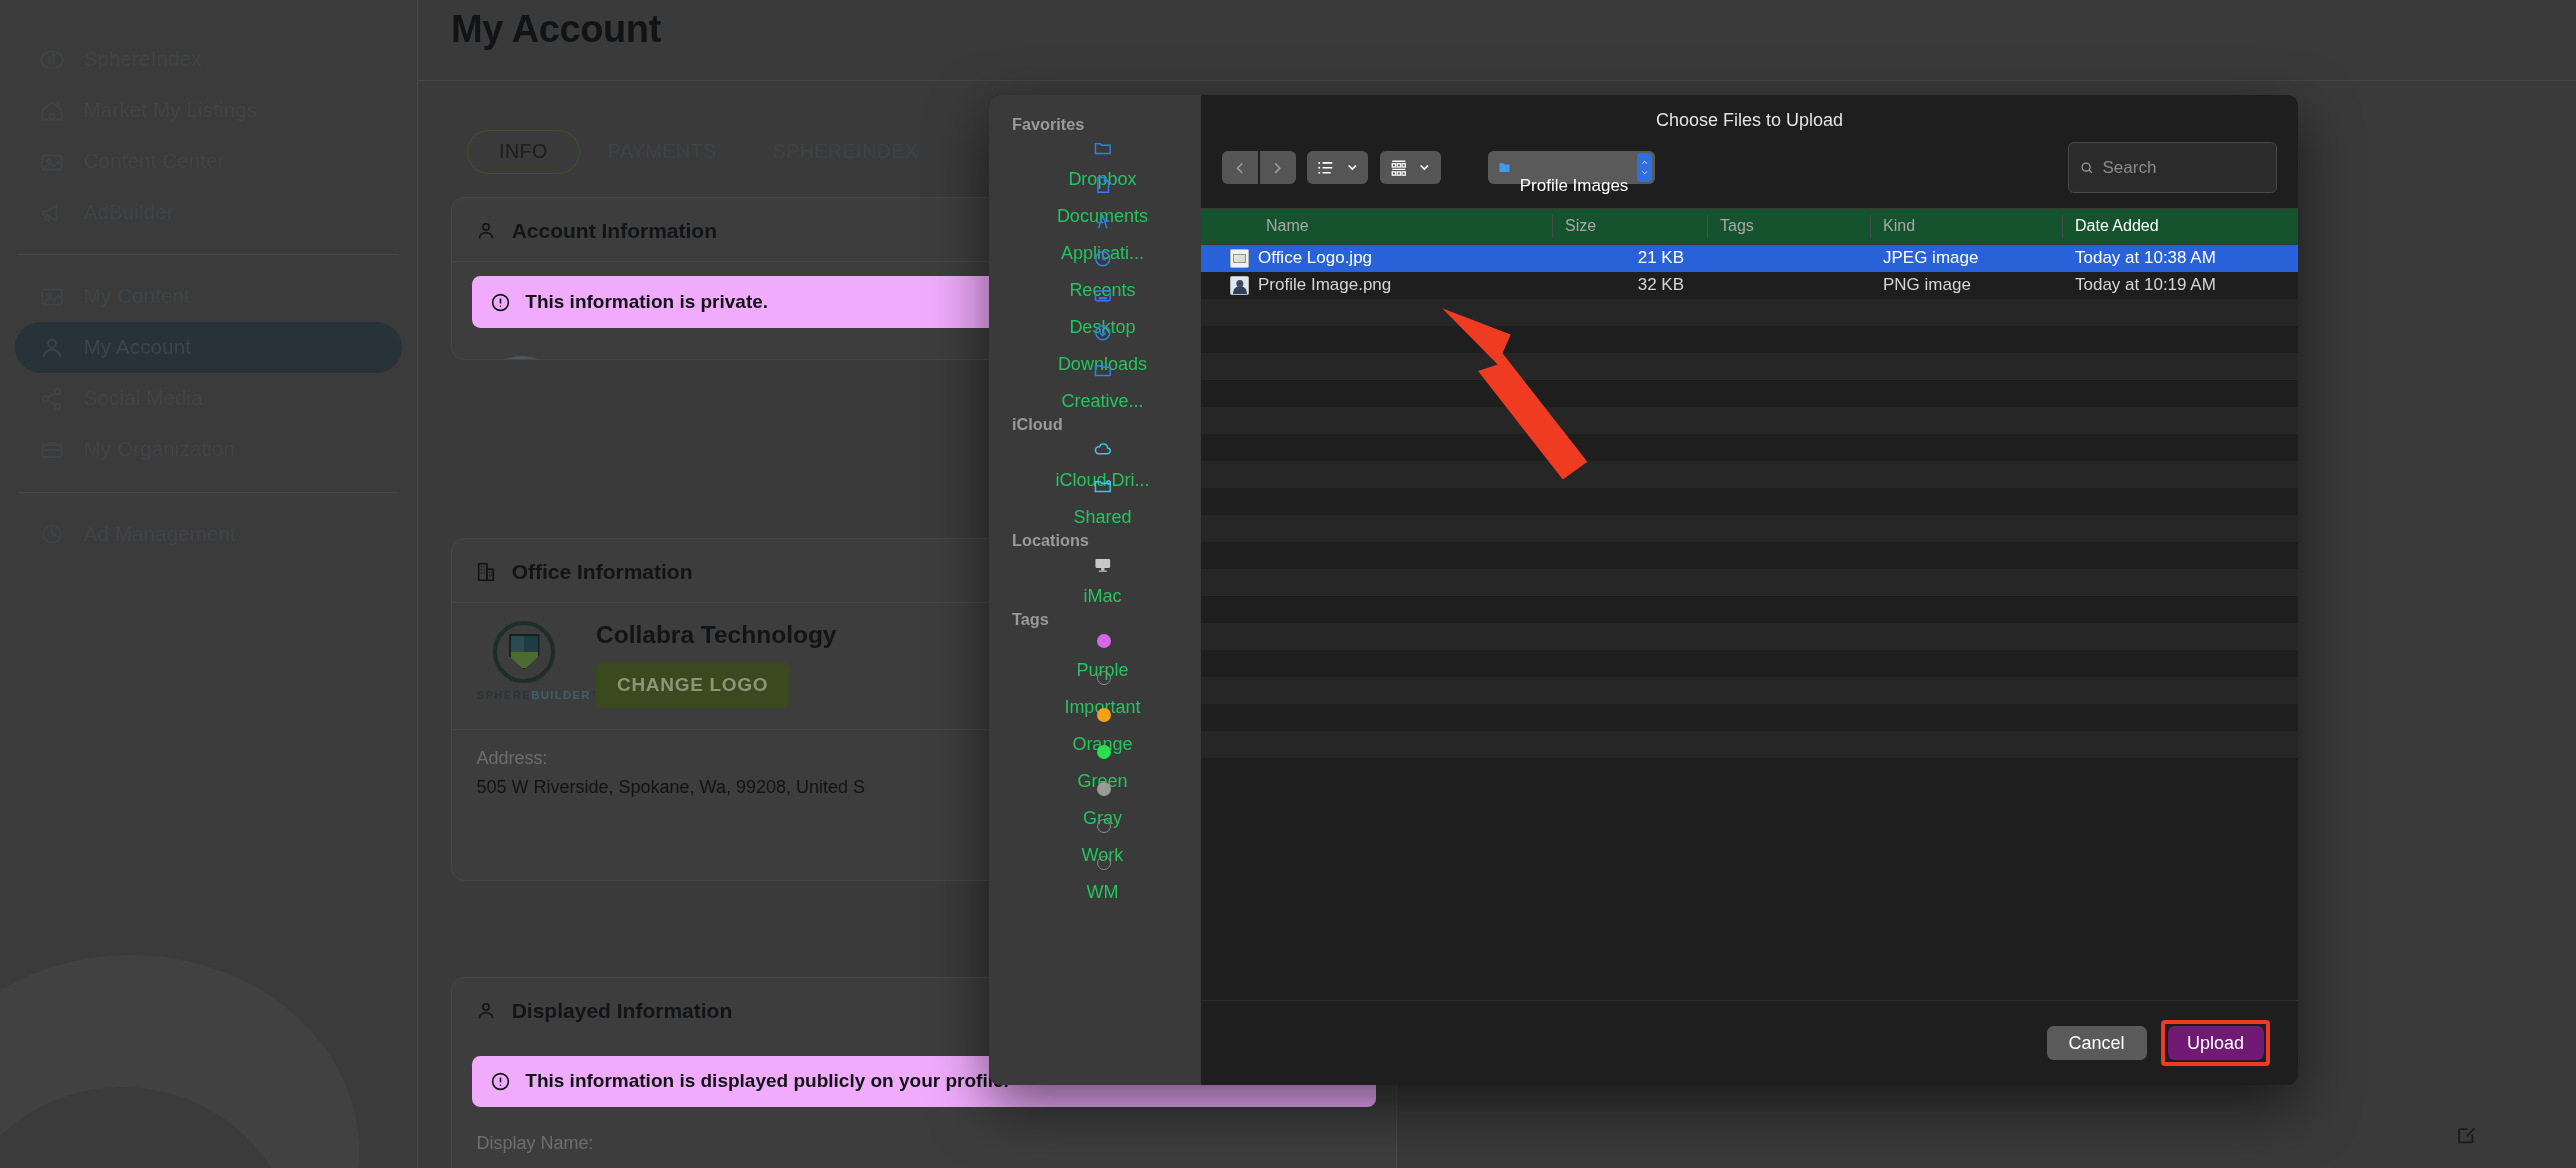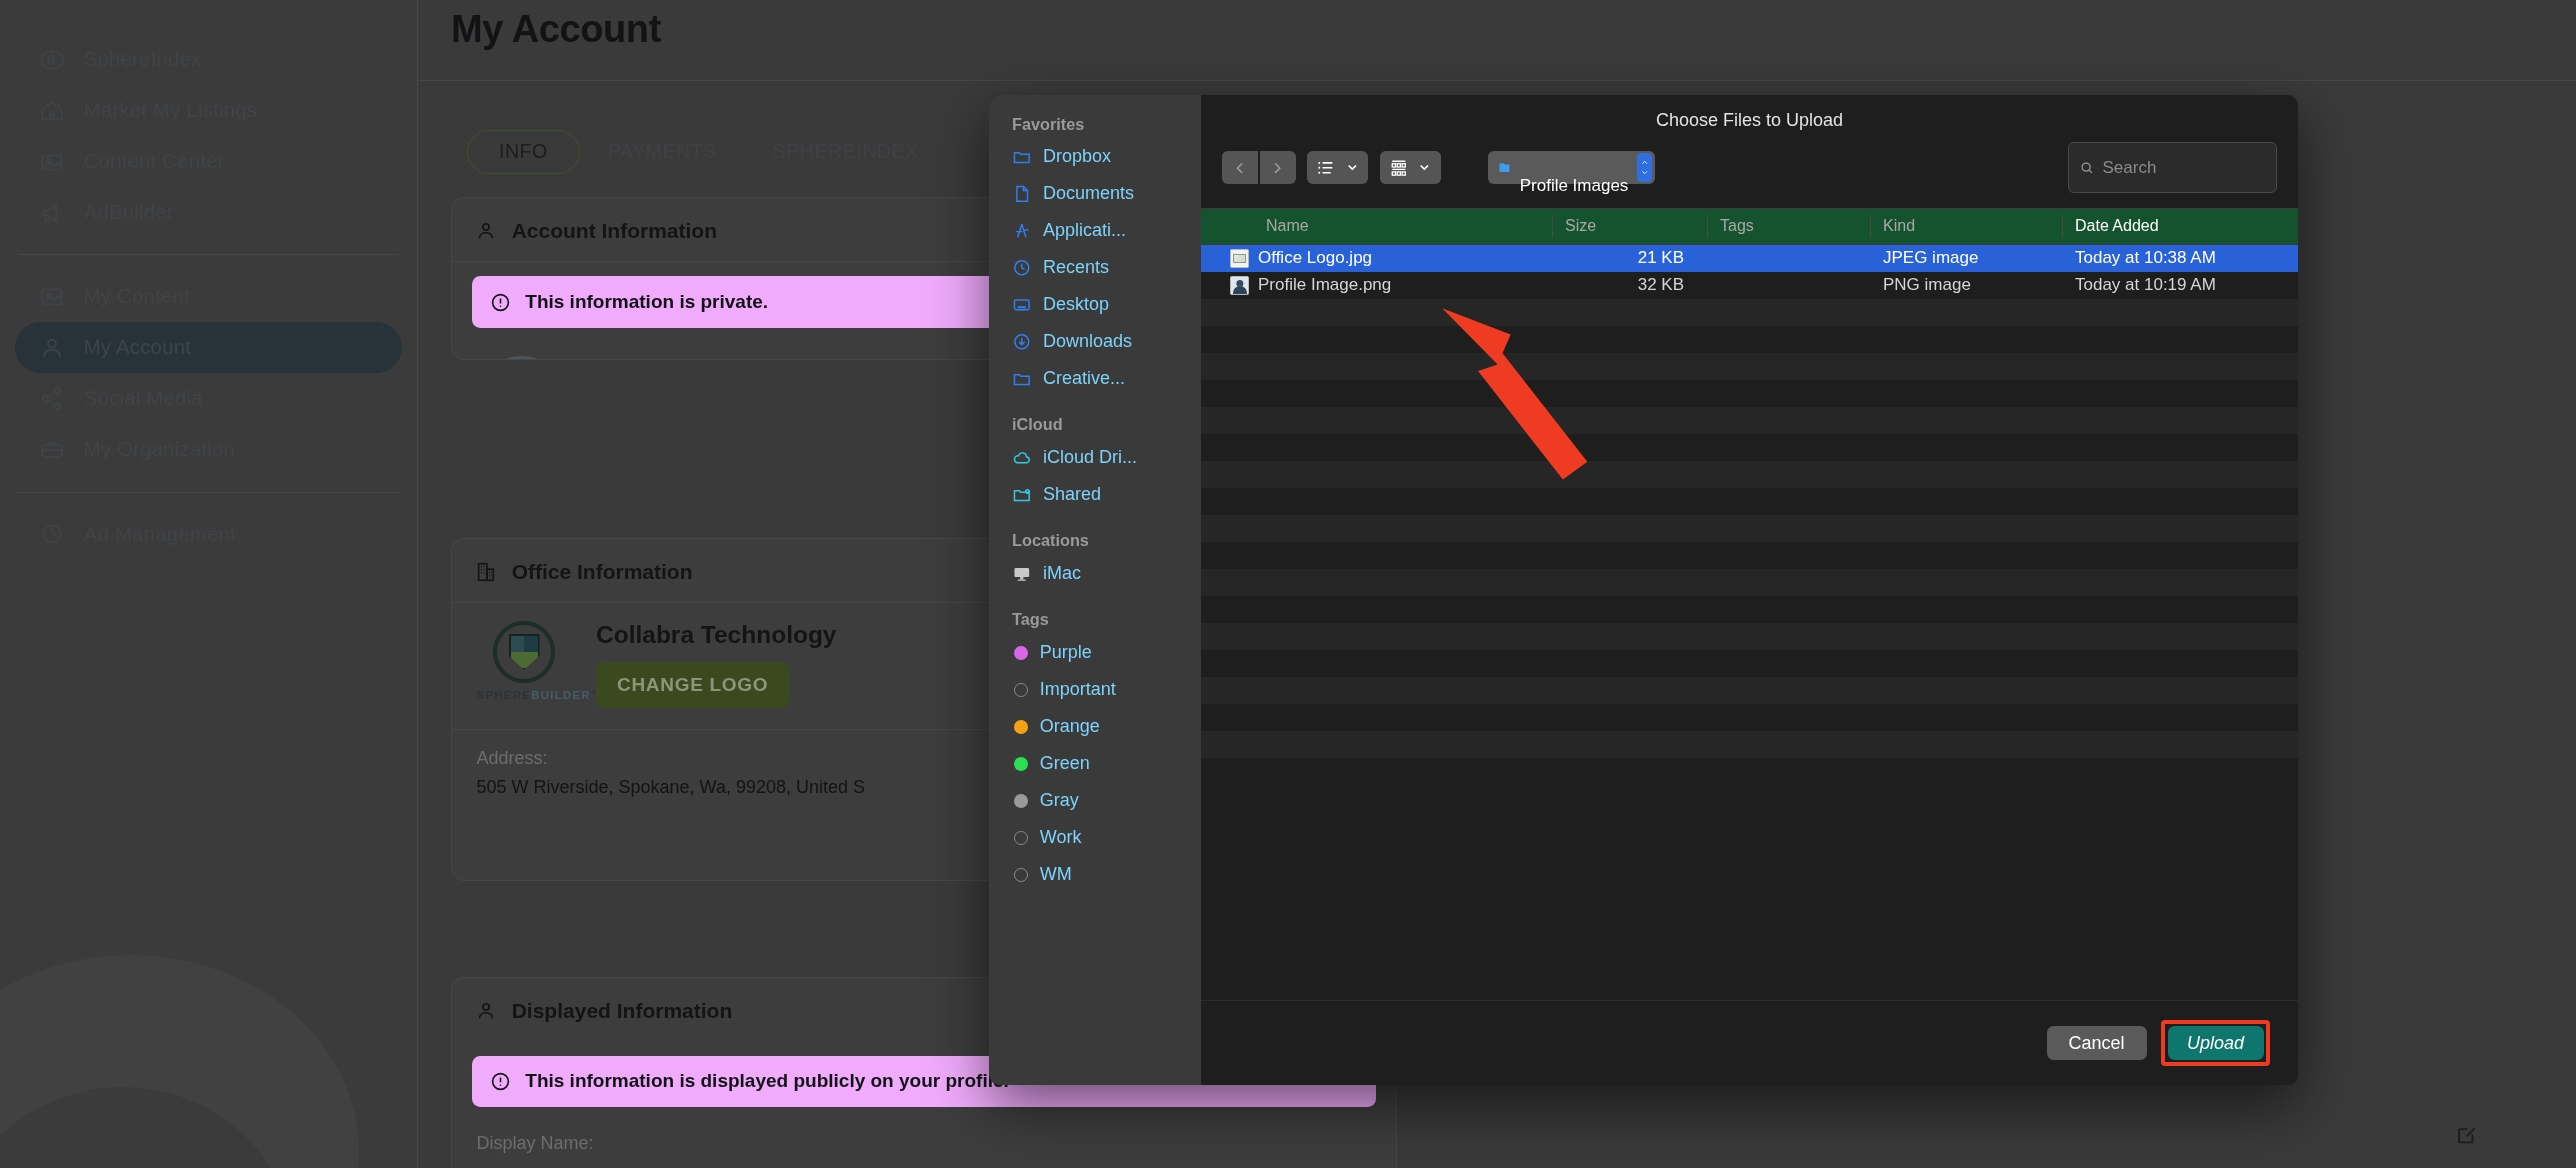--- a/index.html
+++ b/index.html
@@ -140,21 +140,21 @@
     padding: 11.4px 0 0 0;
     overflow: hidden;
   }
   .sec-title {
     font-size: 16.3px; color:#9a9a9a; font-weight:600;
     padding: 8.2px 0 4.9px 23px;
   }
   .side-item {
     display:flex; align-items:center; gap: 11.4px;
     height: 37px; padding: 0 8.2px 0 23px;
-    font-size: 18px; color:#7dd3fc; white-space:nowrap;
+    font-size: 18px; color:#22c55e; white-space:nowrap;flex-direction:column;
   }
   .side-item svg { width: 19.6px; height:19.6px; flex:0 0 19.6px; }
   .dot { width: 14px; height:14px; border-radius:50%; flex:0 0 14px; margin-left:2.4px;}
   .dot.hollow { background:transparent; border:1.6px solid #8a8a8a;}
 
   .dlg-main { flex:1; display:flex; flex-direction:column; background:#1e1e1e; position:relative;}
   .dlg-title { text-align:center; font-size:18px; color:#e4e4e4; padding: 14.7px 0 3.3px 0; }
   .dlg-toolbar { display:flex; align-items:center; gap: 11.4px; padding: 8.2px 21px 14.7px 21px; }
   .tb-seg { display:flex; }
   .tb-btn {
@@ -220,21 +220,21 @@
     height: 85px; display:flex; align-items:center; justify-content:flex-end;
     gap: 14.7px; padding-right: 28px; background:#1e1e1e;
     border-top: 0.8px solid #2c2c2c;
   }
   .btn {
     min-width: 100px; height: 34px; border-radius: 6.5px;
     display:flex; align-items:center; justify-content:center;
     font-size: 18px; color:#fff;
   }
   .btn-cancel { background:#5a5a5a; }
-  .btn-upload { background:#0f766e; min-width: 96px; font-style: italic;}
+  .btn-upload { background:#701a75; min-width: 96px;}
   .hl-box {
     border: 4.1px solid #ef3b22; border-radius: 4.1px; padding: 2.4px;
     display:flex;
   }
 
   
   .arrow { position:absolute; left:0; top:0; width:2576px; height:1168px; pointer-events:none;}
 </style>
 </head>
 <body>

